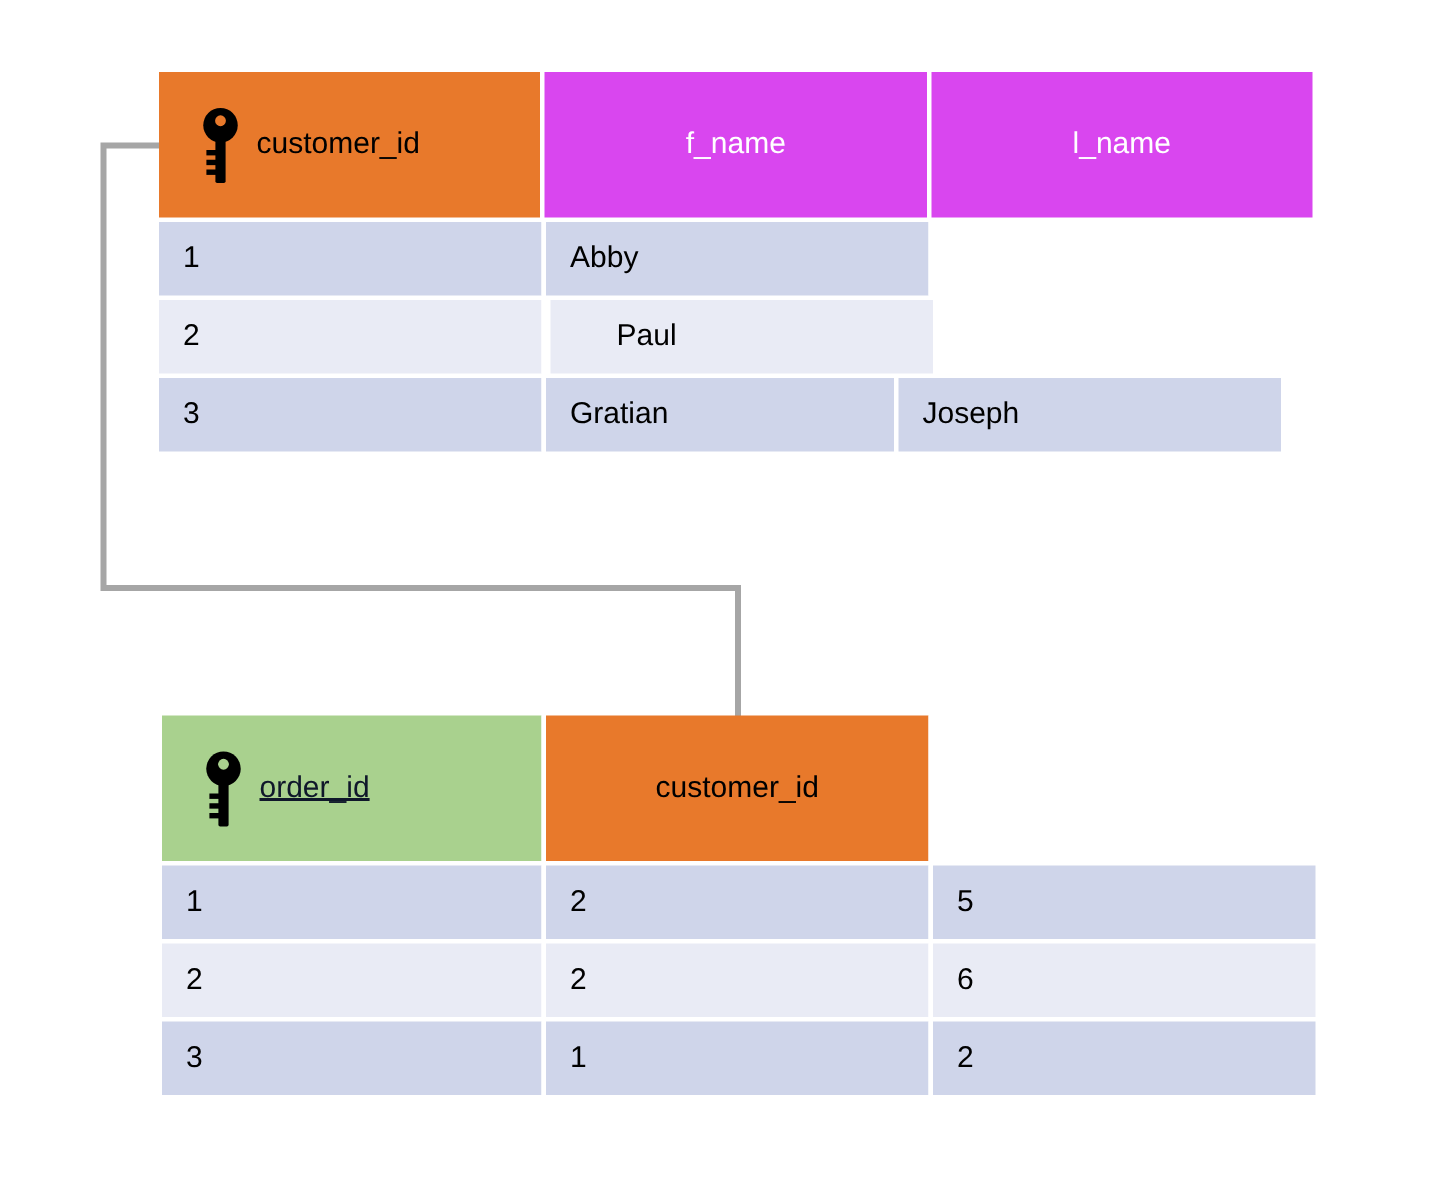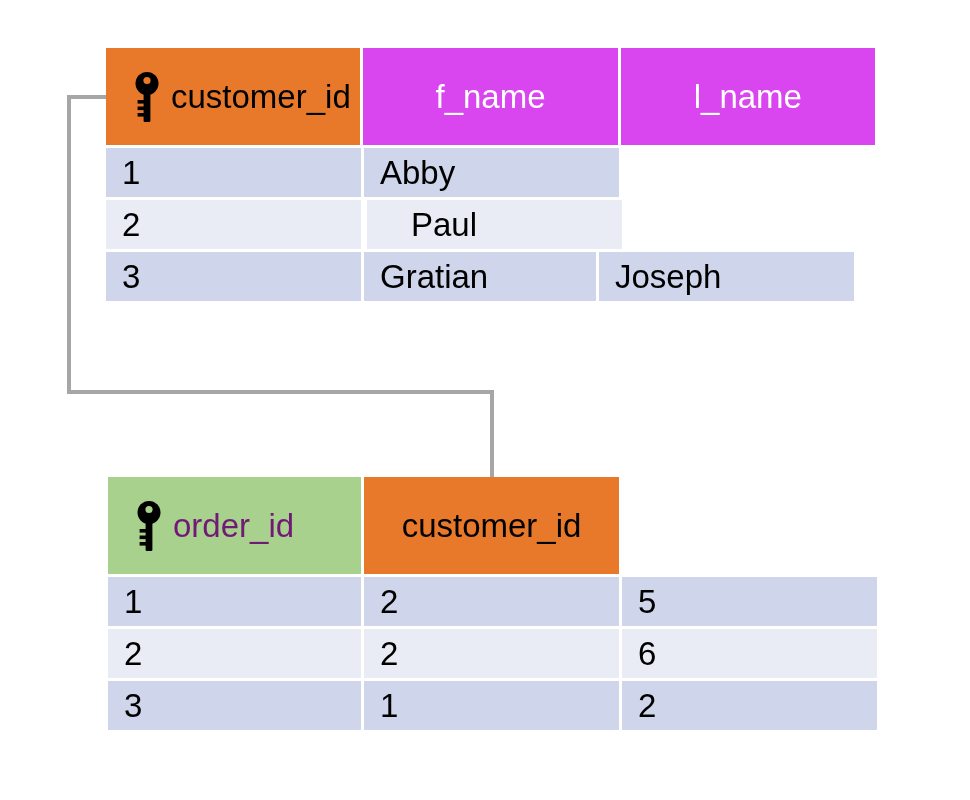--- a/index.html
+++ b/index.html
@@ -43,21 +43,21 @@
   }
   .tbl-body-row {
     display: flex;
     flex-direction: row;
     margin-top: 3px;
   }
   .tbl-cell {
     box-sizing: border-box;
     display: flex;
     align-items: center;
-    font-size: 33px;
+    font-size: 20px;
     color: #000000;
     overflow: hidden;
     white-space: nowrap;
   }
   .th {
     height: 97px;
     justify-content: center;
     padding: 0 6px;
   }
   .th.with-key {
@@ -66,21 +66,21 @@
   }
   .td {
     height: 49px;
     justify-content: flex-start;
     padding-left: 16px;
   }
 
   
   .fill-orange { background: #E8792B; color: #000000; }
   .fill-blue   { background: #d946ef; color: #FFFFFF; }
-  .fill-green  { background: #A9D18E; color: #701a75; }
+  .fill-green  { background: #A9D18E; color: #0f172a; text-decoration: underline; }
 
   
   .row-dark  { background: #CFD5EA; }
   .row-light { background: #E9EBF5; }
 
   
   .col-gap { width: 3px; flex: 0 0 3px; background: #ffffff; }
 
   
   .key-icon {

